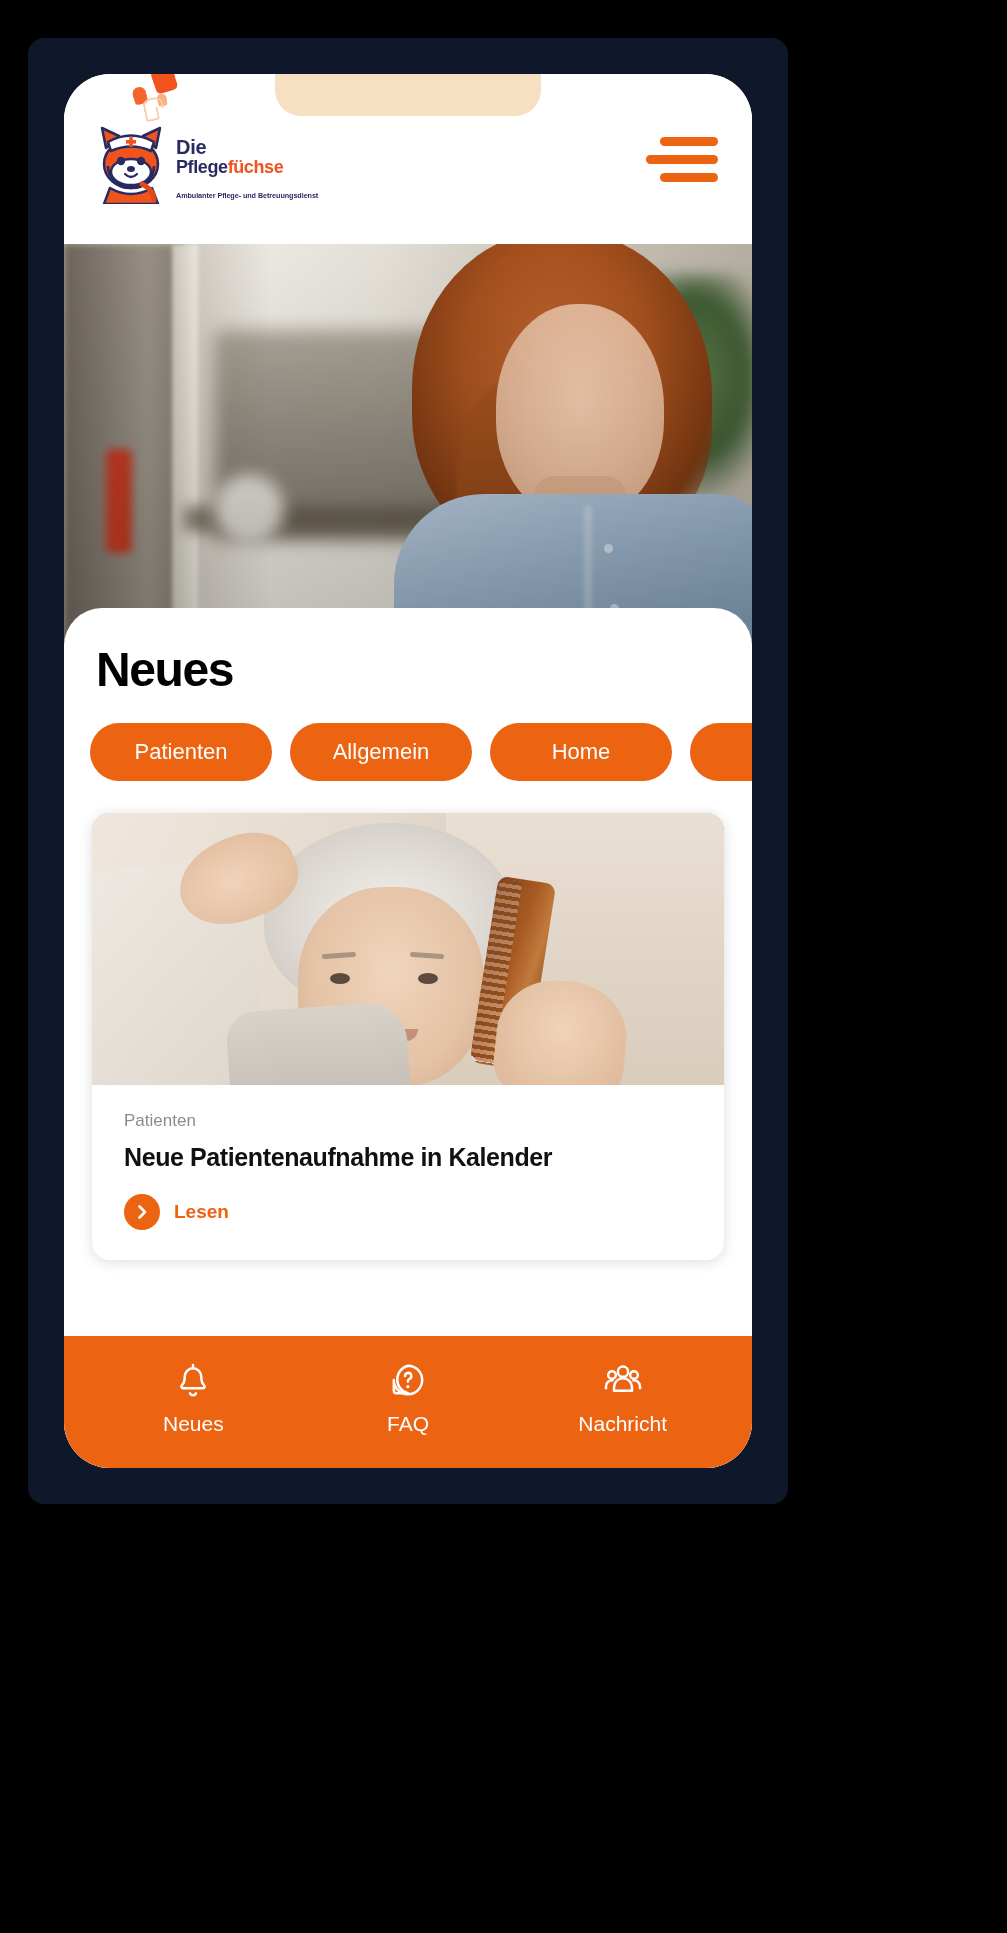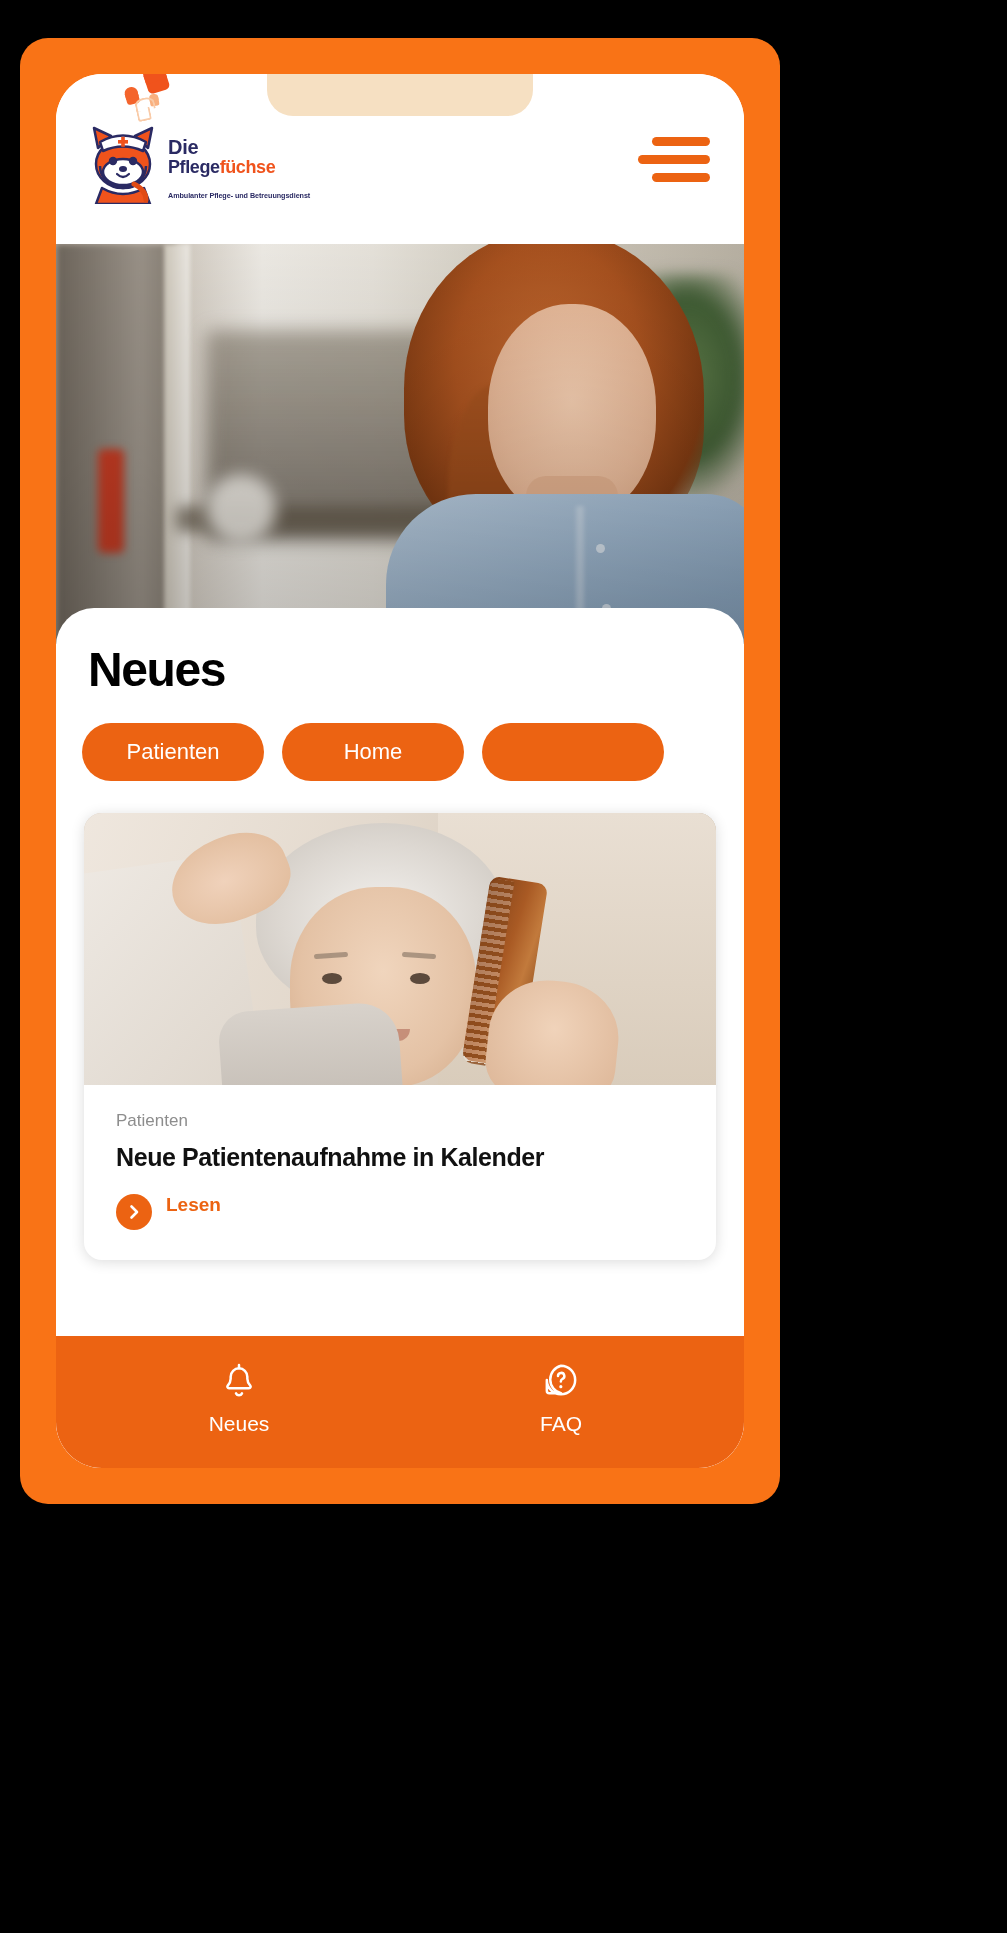--- a/index.html
+++ b/index.html
@@ -6,24 +6,24 @@
   html, body {
     width: 1007px; height: 1933px;
     background: #000;
     font-family: "Liberation Sans", sans-serif;
     overflow: hidden;
   }
 
   
   #phone-frame {
     position: absolute;
-    left: 20px; top: 38px;
+    left: 28px; top: 38px;
     width: 760px; height: 1466px;
-    background: #f97316;
-    border-radius: 28px;
+    background: #0f172a;
+    border-radius: 16px;
     box-shadow: 0 0 0 0 #000;
   }
   #phone-screen {
     position: absolute;
     left: 36px; top: 36px;
     width: 688px; height: 1394px;
     background: #ffffff;
     border-radius: 46px;
     overflow: hidden;
   }
@@ -332,21 +332,21 @@
 
   #article-body { padding: 26px 32px 30px 32px; }
   #article-category {
     font-size: 17px; color: #8d8d8d; margin-bottom: 12px;
   }
   #article-title {
     font-size: 25px; font-weight: 700; color: #111;
     letter-spacing: -0.4px; margin-bottom: 22px;
   }
   #article-read {
-    display: flex; align-items: flex-start; gap: 14px;
+    display: flex; align-items: center; gap: 14px;
     cursor: pointer; background: none; border: 0; padding: 0;
   }
   #read-arrow {
     width: 36px; height: 36px; border-radius: 50%;
     background: #ec6312; display: flex; align-items: center; justify-content: center;
     flex: 0 0 auto;
   }
   #read-label {
     color: #ec6312; font-size: 19px; font-weight: 700;
     font-family: "Liberation Sans", sans-serif;
@@ -446,20 +446,21 @@
         <div class="hp-btn" style="left:546px;top:360px;"></div>
       </div>
       <div id="hero-vignette"></div>
     </div>
 
     <div id="news-sheet">
       <div id="news-heading">Neues</div>
 
       <div id="chip-row">
         <button class="chip">Patienten</button>
+        <button class="chip">Allgemein</button>
         <button class="chip">Home</button>
         <button class="chip"></button>
       </div>
 
       <div id="article-card">
         <div id="article-photo">
           <div class="ap-bg"></div>
           <div class="ap-wall"></div>
           <div class="ap-sleeve"></div>
           <div class="ap-hair"></div>
@@ -504,16 +505,27 @@
 
       <button class="nav-item">
         <svg class="nav-icon" viewBox="0 0 24 24">
           <path d="M12 3.5a8.5 8.5 0 1 1-8.5 8.5 v6.5 a1.5 1.5 0 0 0 1.5 1.5 h7 A8.5 8.5 0 0 1 12 3.5Z" fill="none" stroke="#fff" stroke-width="1.5" stroke-linejoin="round"></path>
           <path d="M10.2 9.6a1.9 1.9 0 1 1 2.6 1.8c-.6.3-.9.8-.9 1.5" fill="none" stroke="#fff" stroke-width="1.5" stroke-linecap="round"></path>
           <circle cx="11.9" cy="16" r="0.95" fill="#fff"></circle>
         </svg>
         <span class="nav-label">FAQ</span>
       </button>
 
+      <button class="nav-item">
+        <svg class="nav-icon" viewBox="0 0 24 24">
+          <circle cx="12" cy="7" r="3.1" fill="none" stroke="#fff" stroke-width="1.5"></circle>
+          <circle cx="5.4" cy="9" r="2.3" fill="none" stroke="#fff" stroke-width="1.5"></circle>
+          <circle cx="18.6" cy="9" r="2.3" fill="none" stroke="#fff" stroke-width="1.5"></circle>
+          <path d="M6.6 18.5 v-2.2 a5.4 5.4 0 0 1 10.8 0 v2.2 Z" fill="none" stroke="#fff" stroke-width="1.5" stroke-linejoin="round"></path>
+          <path d="M1.8 17.6 v-1.8 a3.8 3.8 0 0 1 4.6-3.6" fill="none" stroke="#fff" stroke-width="1.5" stroke-linejoin="round"></path>
+          <path d="M22.2 17.6 v-1.8 a3.8 3.8 0 0 0-4.6-3.6" fill="none" stroke="#fff" stroke-width="1.5" stroke-linejoin="round"></path>
+        </svg>
+        <span class="nav-label">Nachricht</span>
+      </button>
     </div>
 
   </div>
 </div>
 
 </body></html>

